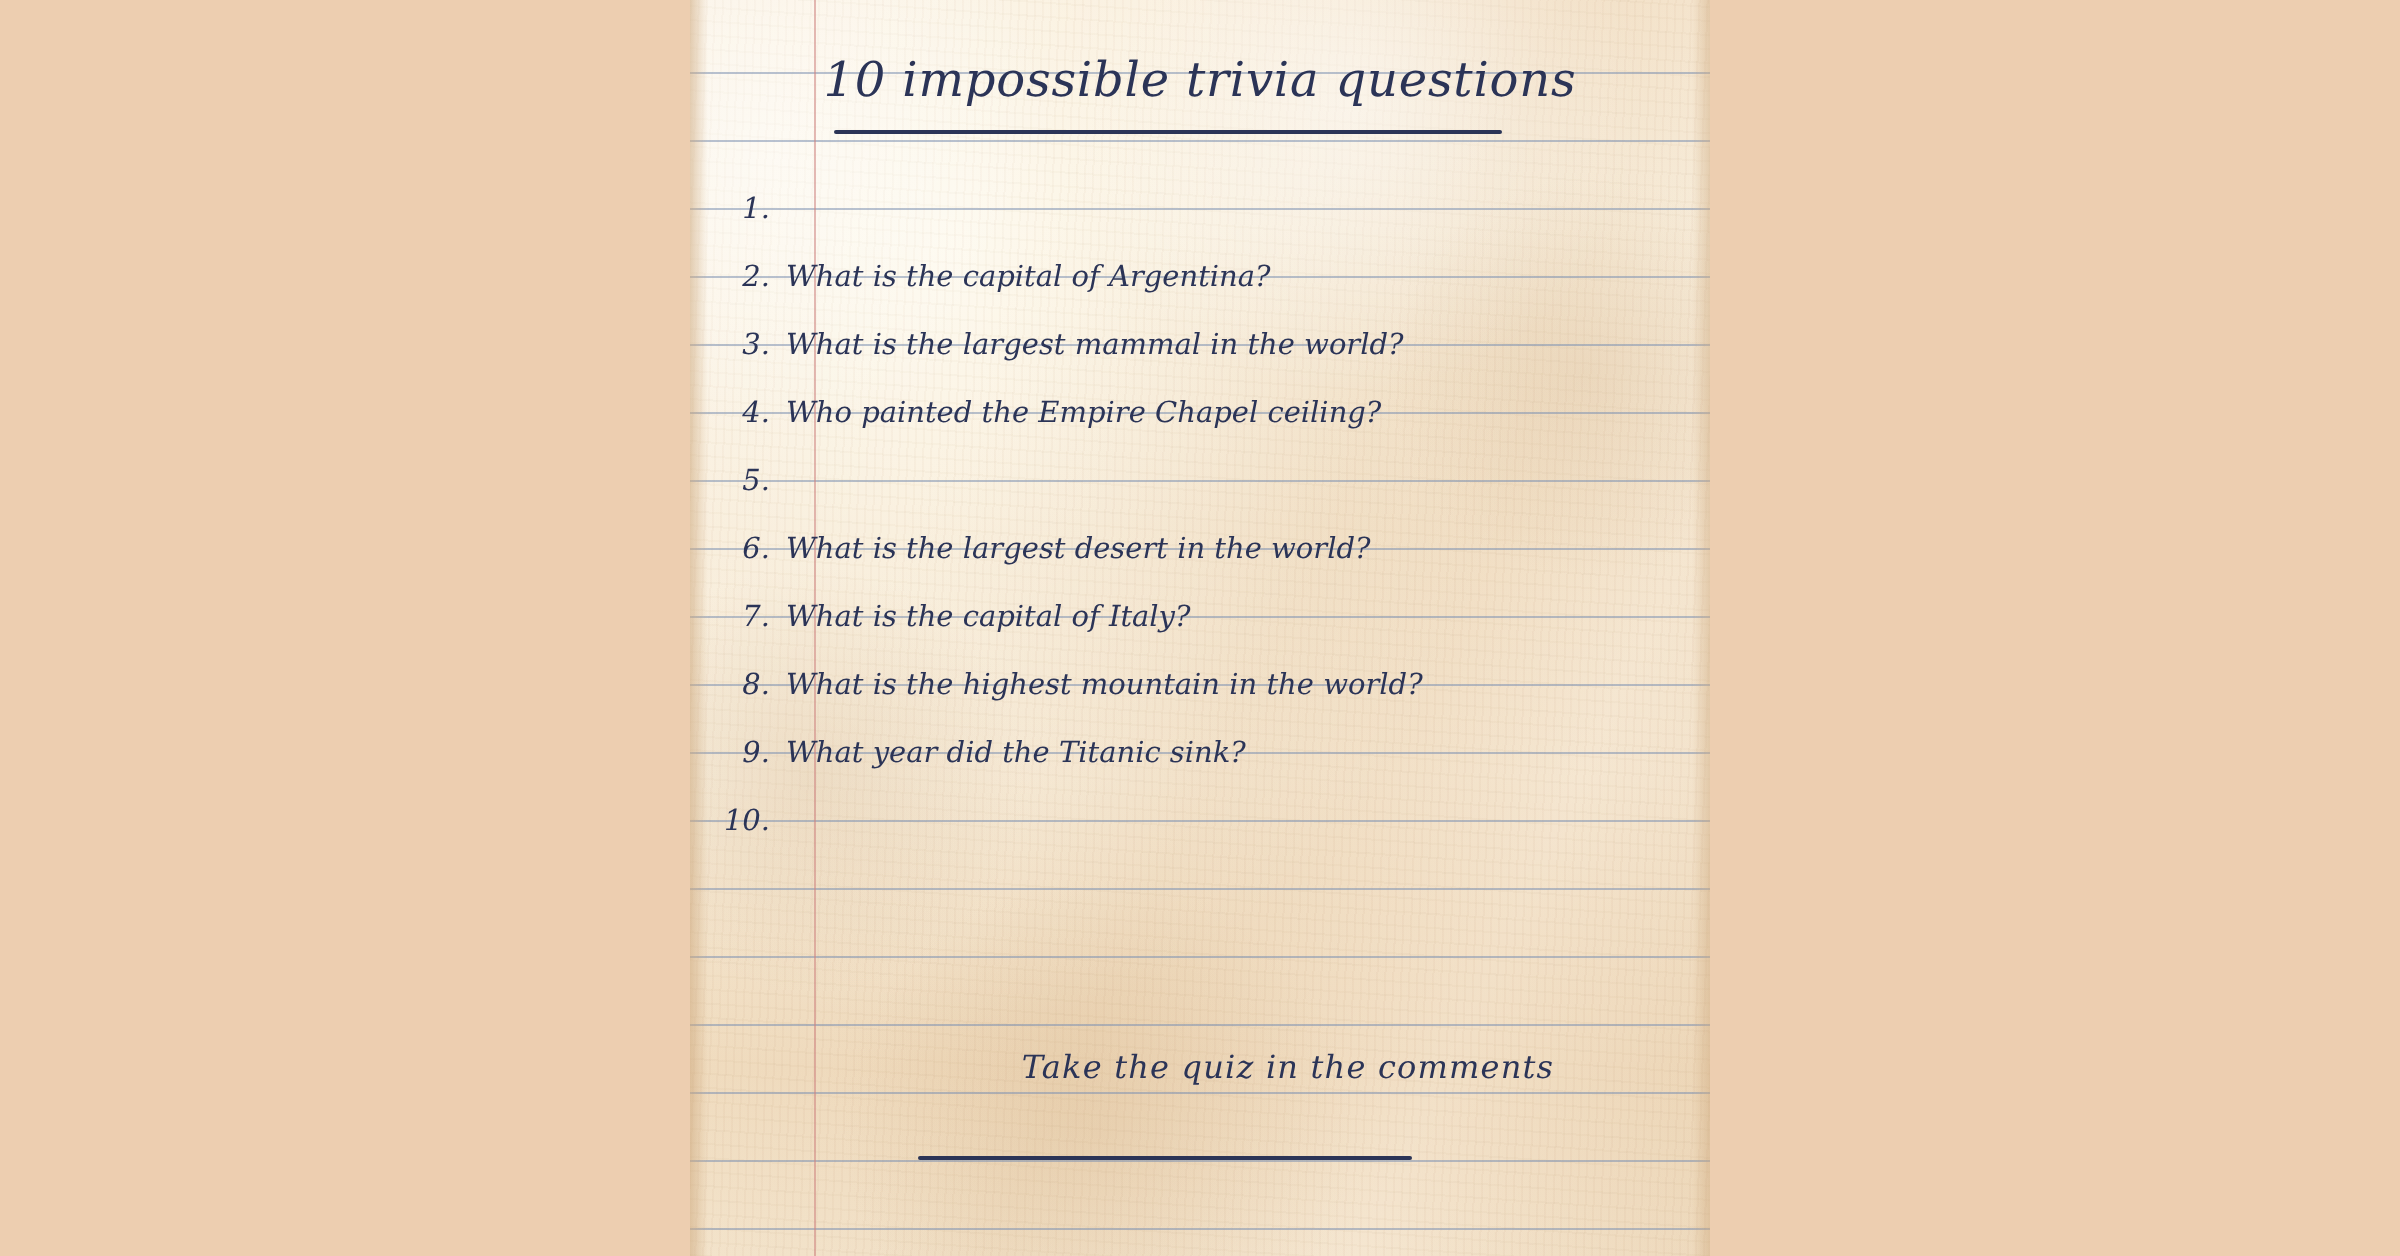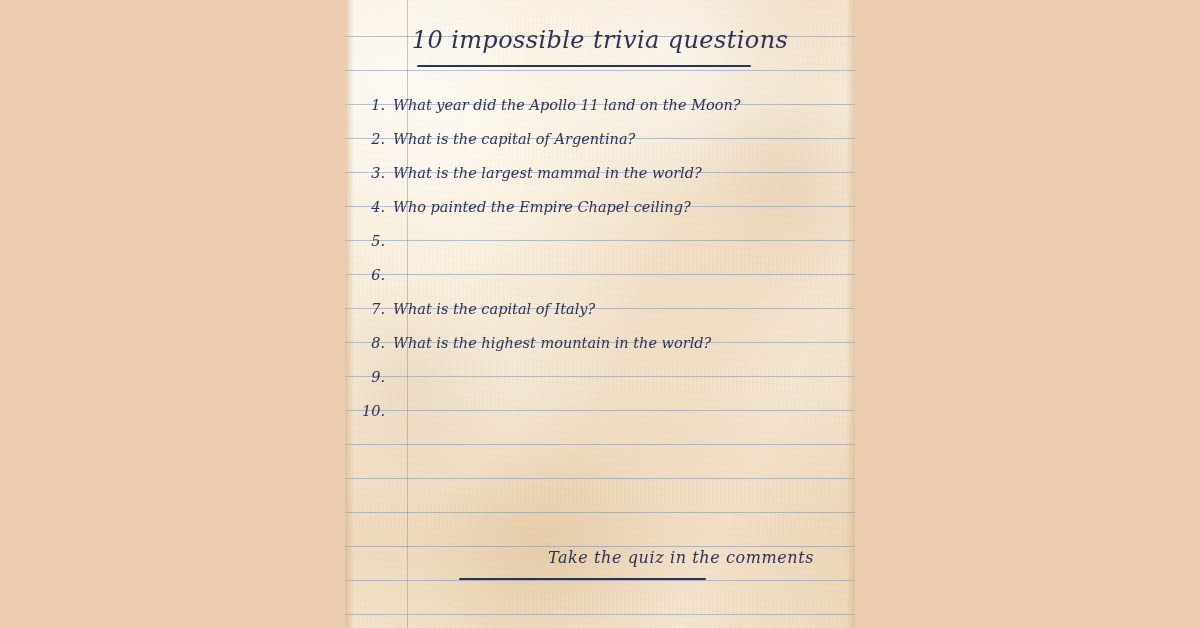--- a/index.html
+++ b/index.html
@@ -152,30 +152,29 @@
     font-style: italic;
     font-size: 14.5px;
   }
   #list li .q {
     font-style: italic;
   }
 
   #footer {
     position: absolute;
     left: 0;
-    top: 548px;
+    top: 524px;
     width: 598px;
     text-align: center;
     font-family: "DejaVu Serif", serif;
     font-style: italic;
     font-size: 16px;
     letter-spacing: 0.6px;
     color: #2b3457;
     white-space: nowrap;
-    margin-left: 37px;
   }
   #footer-underline {
     position: absolute;
     left: 114px;
     top: 578px;
     width: 247px;
     height: 1.5px;
     background: #2b3457;
     border-radius: 1px;
   }
@@ -211,50 +210,51 @@
     <div class="edge right"></div>
 
     <div id="content">
 
       <div id="title">10 impossible trivia questions</div>
       <div id="title-underline"></div>
 
       <ul id="list">
         <li>
           <span class="num">1.</span>
-          <span class="q">What year did the Apollo 11 land on the Moon?</span>
         </li>
         <li>
           <span class="num">2.</span>
           <span class="q">What is the capital of Argentina?</span>
         </li>
         <li>
           <span class="num">3.</span>
           <span class="q">What is the largest mammal in the world?</span>
         </li>
         <li>
           <span class="num">4.</span>
           <span class="q">Who painted the Empire Chapel ceiling?</span>
         </li>
         <li>
           <span class="num">5.</span>
         </li>
         <li>
           <span class="num">6.</span>
+          <span class="q">What is the largest desert in the world?</span>
         </li>
         <li>
           <span class="num">7.</span>
           <span class="q">What is the capital of Italy?</span>
         </li>
         <li>
           <span class="num">8.</span>
           <span class="q">What is the highest mountain in the world?</span>
         </li>
         <li>
           <span class="num">9.</span>
+          <span class="q">What year did the Titanic sink?</span>
         </li>
         <li>
           <span class="num">10.</span>
         </li>
       </ul>
 
       <div id="footer">Take the quiz in the comments</div>
       <div id="footer-underline"></div>
 
     </div>

